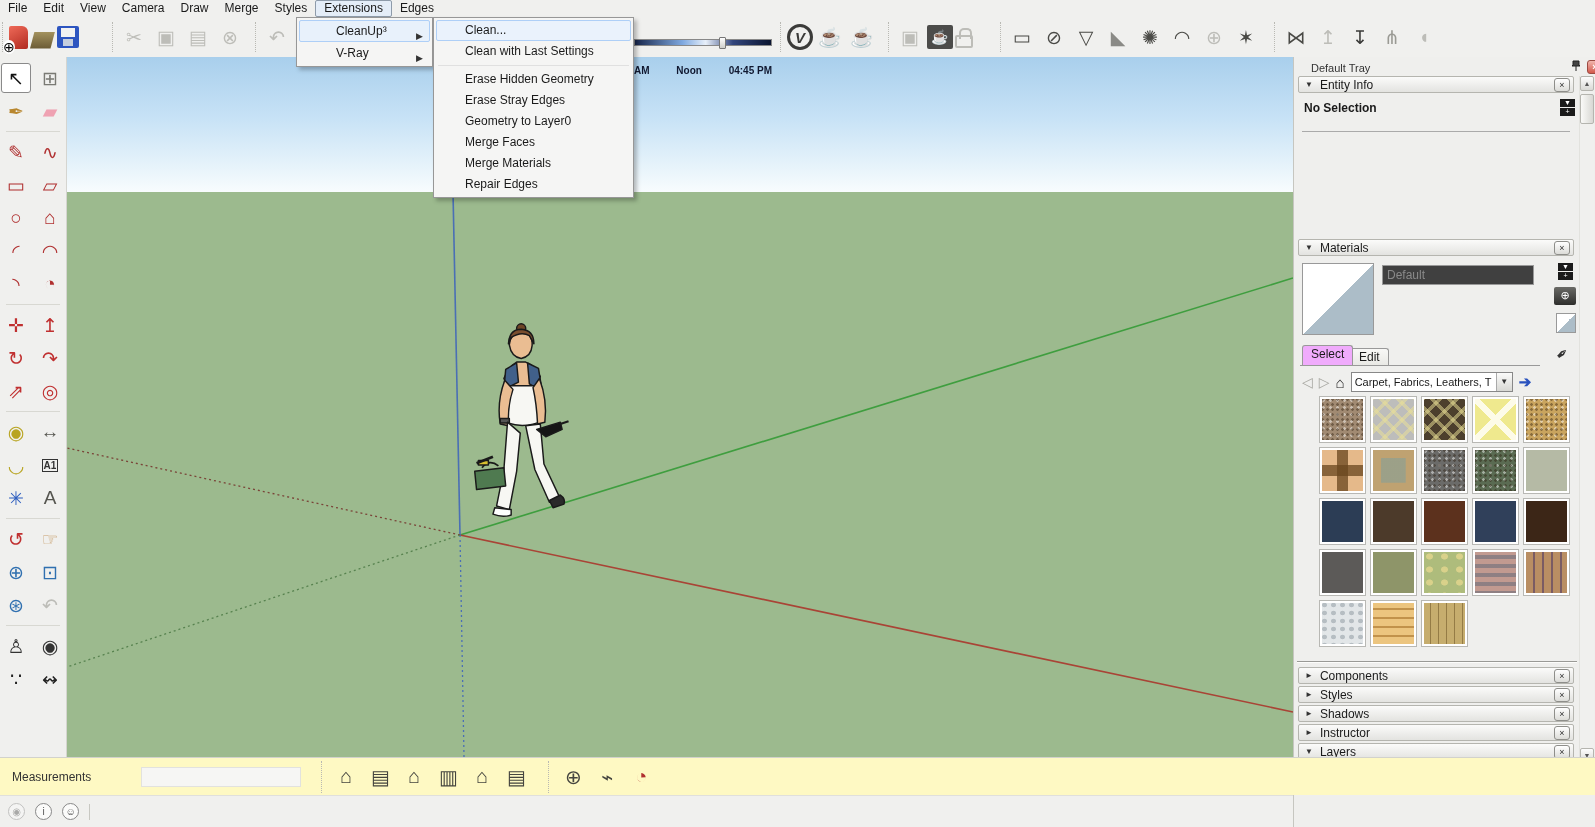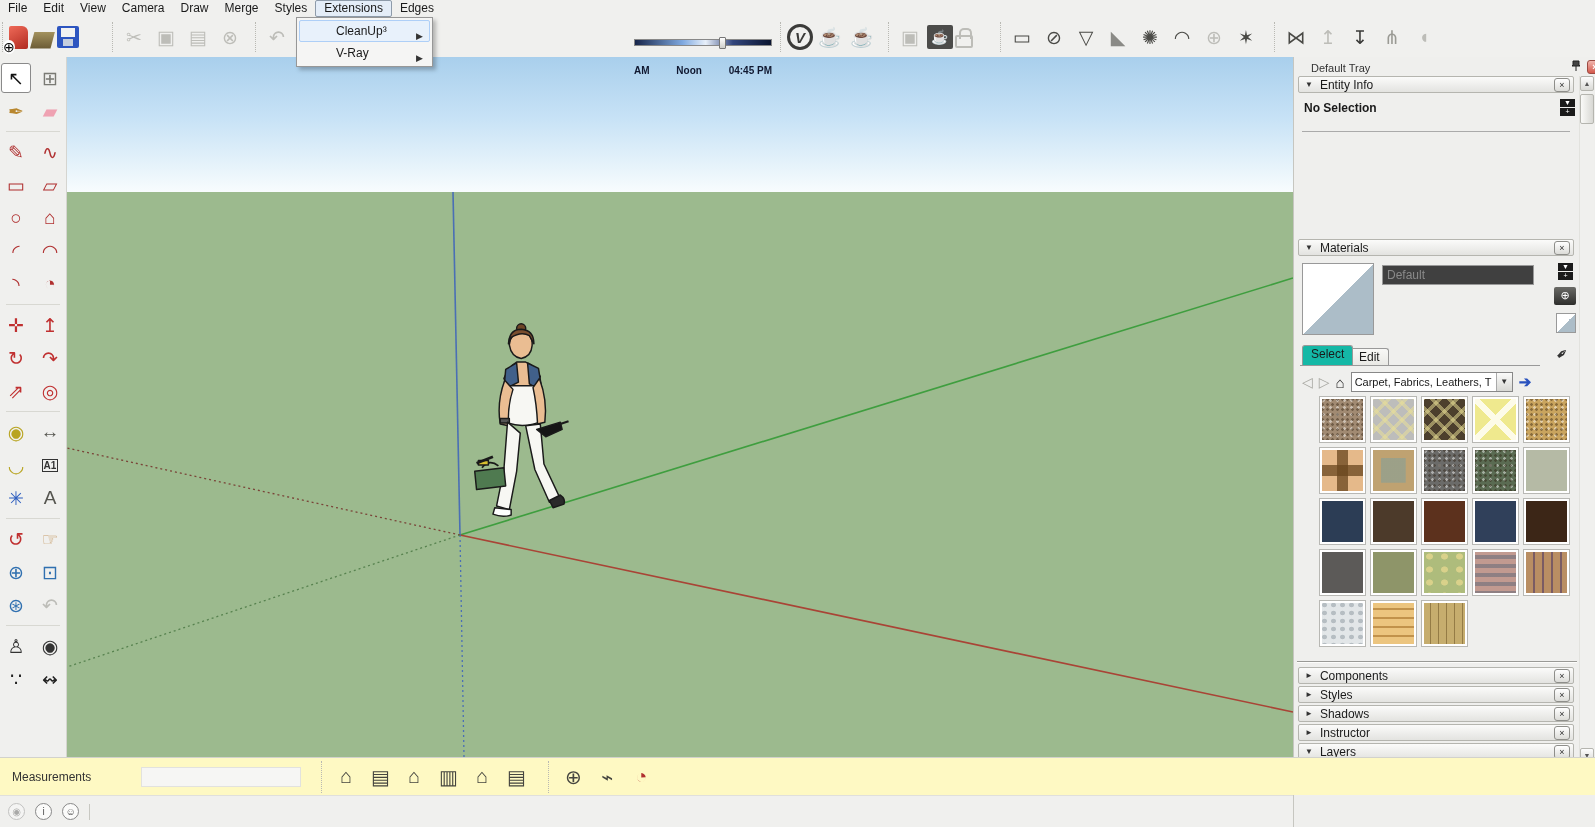--- a/index.html
+++ b/index.html
@@ -72,21 +72,21 @@
   .dicon span { background:#1a1a1a; color:#fff; height:8px; font-size:7px; line-height:8px; text-align:center; }
   .scrollbar { position:absolute; right:1px; top:19px; width:15px; height:687px; background:#F0F0EE; border-left:1px solid #E2E2DE; }
   .sbtn { position:absolute; left:0; width:14px; height:15px; background:linear-gradient(#fdfdfd,#d9d9d5); border:1px solid #b5b5af; border-radius:2px; font-size:7px; text-align:center; line-height:13px; color:#555; }
   .sthumb { position:absolute; left:0; top:18px; width:14px; height:30px; background:linear-gradient(90deg,#fafaf8,#d8d8d4); border:1px solid #b5b5af; border-radius:2px; }
 
   .preview { position:absolute; left:8px; top:206px; width:72px; height:72px; border:1px solid #999; background:linear-gradient(135deg,#ffffff 50%,#ACBDC8 50%); }
   .matname { position:absolute; left:88px; top:208px; width:152px; height:20px; border:1px solid #999; background:#404040; color:#8a8a8a; font-size:12px; padding:2px 4px; font-family:"Liberation Sans",sans-serif; }
   .createmat { position:absolute; left:260px; top:230px; width:22px; height:18px; background:linear-gradient(#6a6a66,#2e2e2c); border-radius:2px; color:#fff; font-size:11px; text-align:center; line-height:17px; }
   .defswatch { position:absolute; left:262px; top:256px; width:20px; height:20px; border:1px solid #999; background:linear-gradient(135deg,#ffffff 50%,#ACBDC8 50%); }
   .tab { position:absolute; height:18px; padding:0 8px; border:1px solid #999; border-bottom:none; border-radius:3px 3px 0 0; background:linear-gradient(#f8f8f6,#e8e8e4); line-height:17px; }
-  .tab.active { background:#14b8a6; height:20px; z-index:2; }
+  .tab.active { background:#f0abfc; height:20px; z-index:2; }
   .tabline { position:absolute; left:6px; top:308px; width:240px; height:1px; background:#999; }
   .eyedrop { position:absolute; left:262px; top:288px; font-size:15px; transform:rotate(-40deg); color:#333; }
   .navrow { position:absolute; left:8px; top:314px; width:276px; height:22px; display:flex; align-items:center; gap:6px; }
   .navarrow { color:#a8a8a2; font-size:14px; }
   .homeic { color:#222; font-size:15px; }
   .collection { flex:0 0 162px; height:20px; border:1px solid #888; background:#fff; display:flex; align-items:center; font-size:11px; overflow:hidden; white-space:nowrap; }
   .collection .val { flex:1; padding:0 3px; overflow:hidden; }
   .collection .caret { width:16px; height:18px; background:linear-gradient(#fbfbfa,#d8d8d4); border-left:1px solid #aaa; font-size:8px; text-align:center; line-height:17px; color:#333; }
   .detailarrow { color:#2a52be; font-size:15px; font-weight:bold; }
   .swgrid { position:absolute; left:25px; top:339px; width:262px; display:grid; grid-template-columns:repeat(5,47px); gap:4px; }
@@ -355,20 +355,31 @@
         <path d="M106 112 L115 109" stroke-width="2.4"></path>
       </g>
     </svg>
   </div>
 
   <div class="dropdown ext-menu" id="extmenu">
       <div class="menu-row hl">CleanUp³<span class="subarrow">▶</span></div>
       <div class="menu-row">V-Ray<span class="subarrow">▶</span></div>
     </div>
 
+  <div class="dropdown submenu" id="submenu">
+      <div class="sub-row hl">Clean...</div>
+      <div class="sub-row">Clean with Last Settings</div>
+      <div class="menusep"></div>
+      <div class="sub-row">Erase Hidden Geometry</div>
+      <div class="sub-row">Erase Stray Edges</div>
+      <div class="sub-row">Geometry to Layer0</div>
+      <div class="sub-row">Merge Faces</div>
+      <div class="sub-row">Merge Materials</div>
+      <div class="sub-row">Repair Edges</div>
+    </div>
 
   <div class="tray">
     <div class="traytitle">
       <span>Default Tray</span>
       <span class="pin"><svg width="10" height="12" viewBox="0 0 10 12">
             <path d="M2 1 H8 V5 L9 6 H1 L2 5 Z M5 6 V11" stroke="#222" fill="#444"></path>
           </svg></span>
       <span class="xbtn xred">×</span>
     </div>
 

